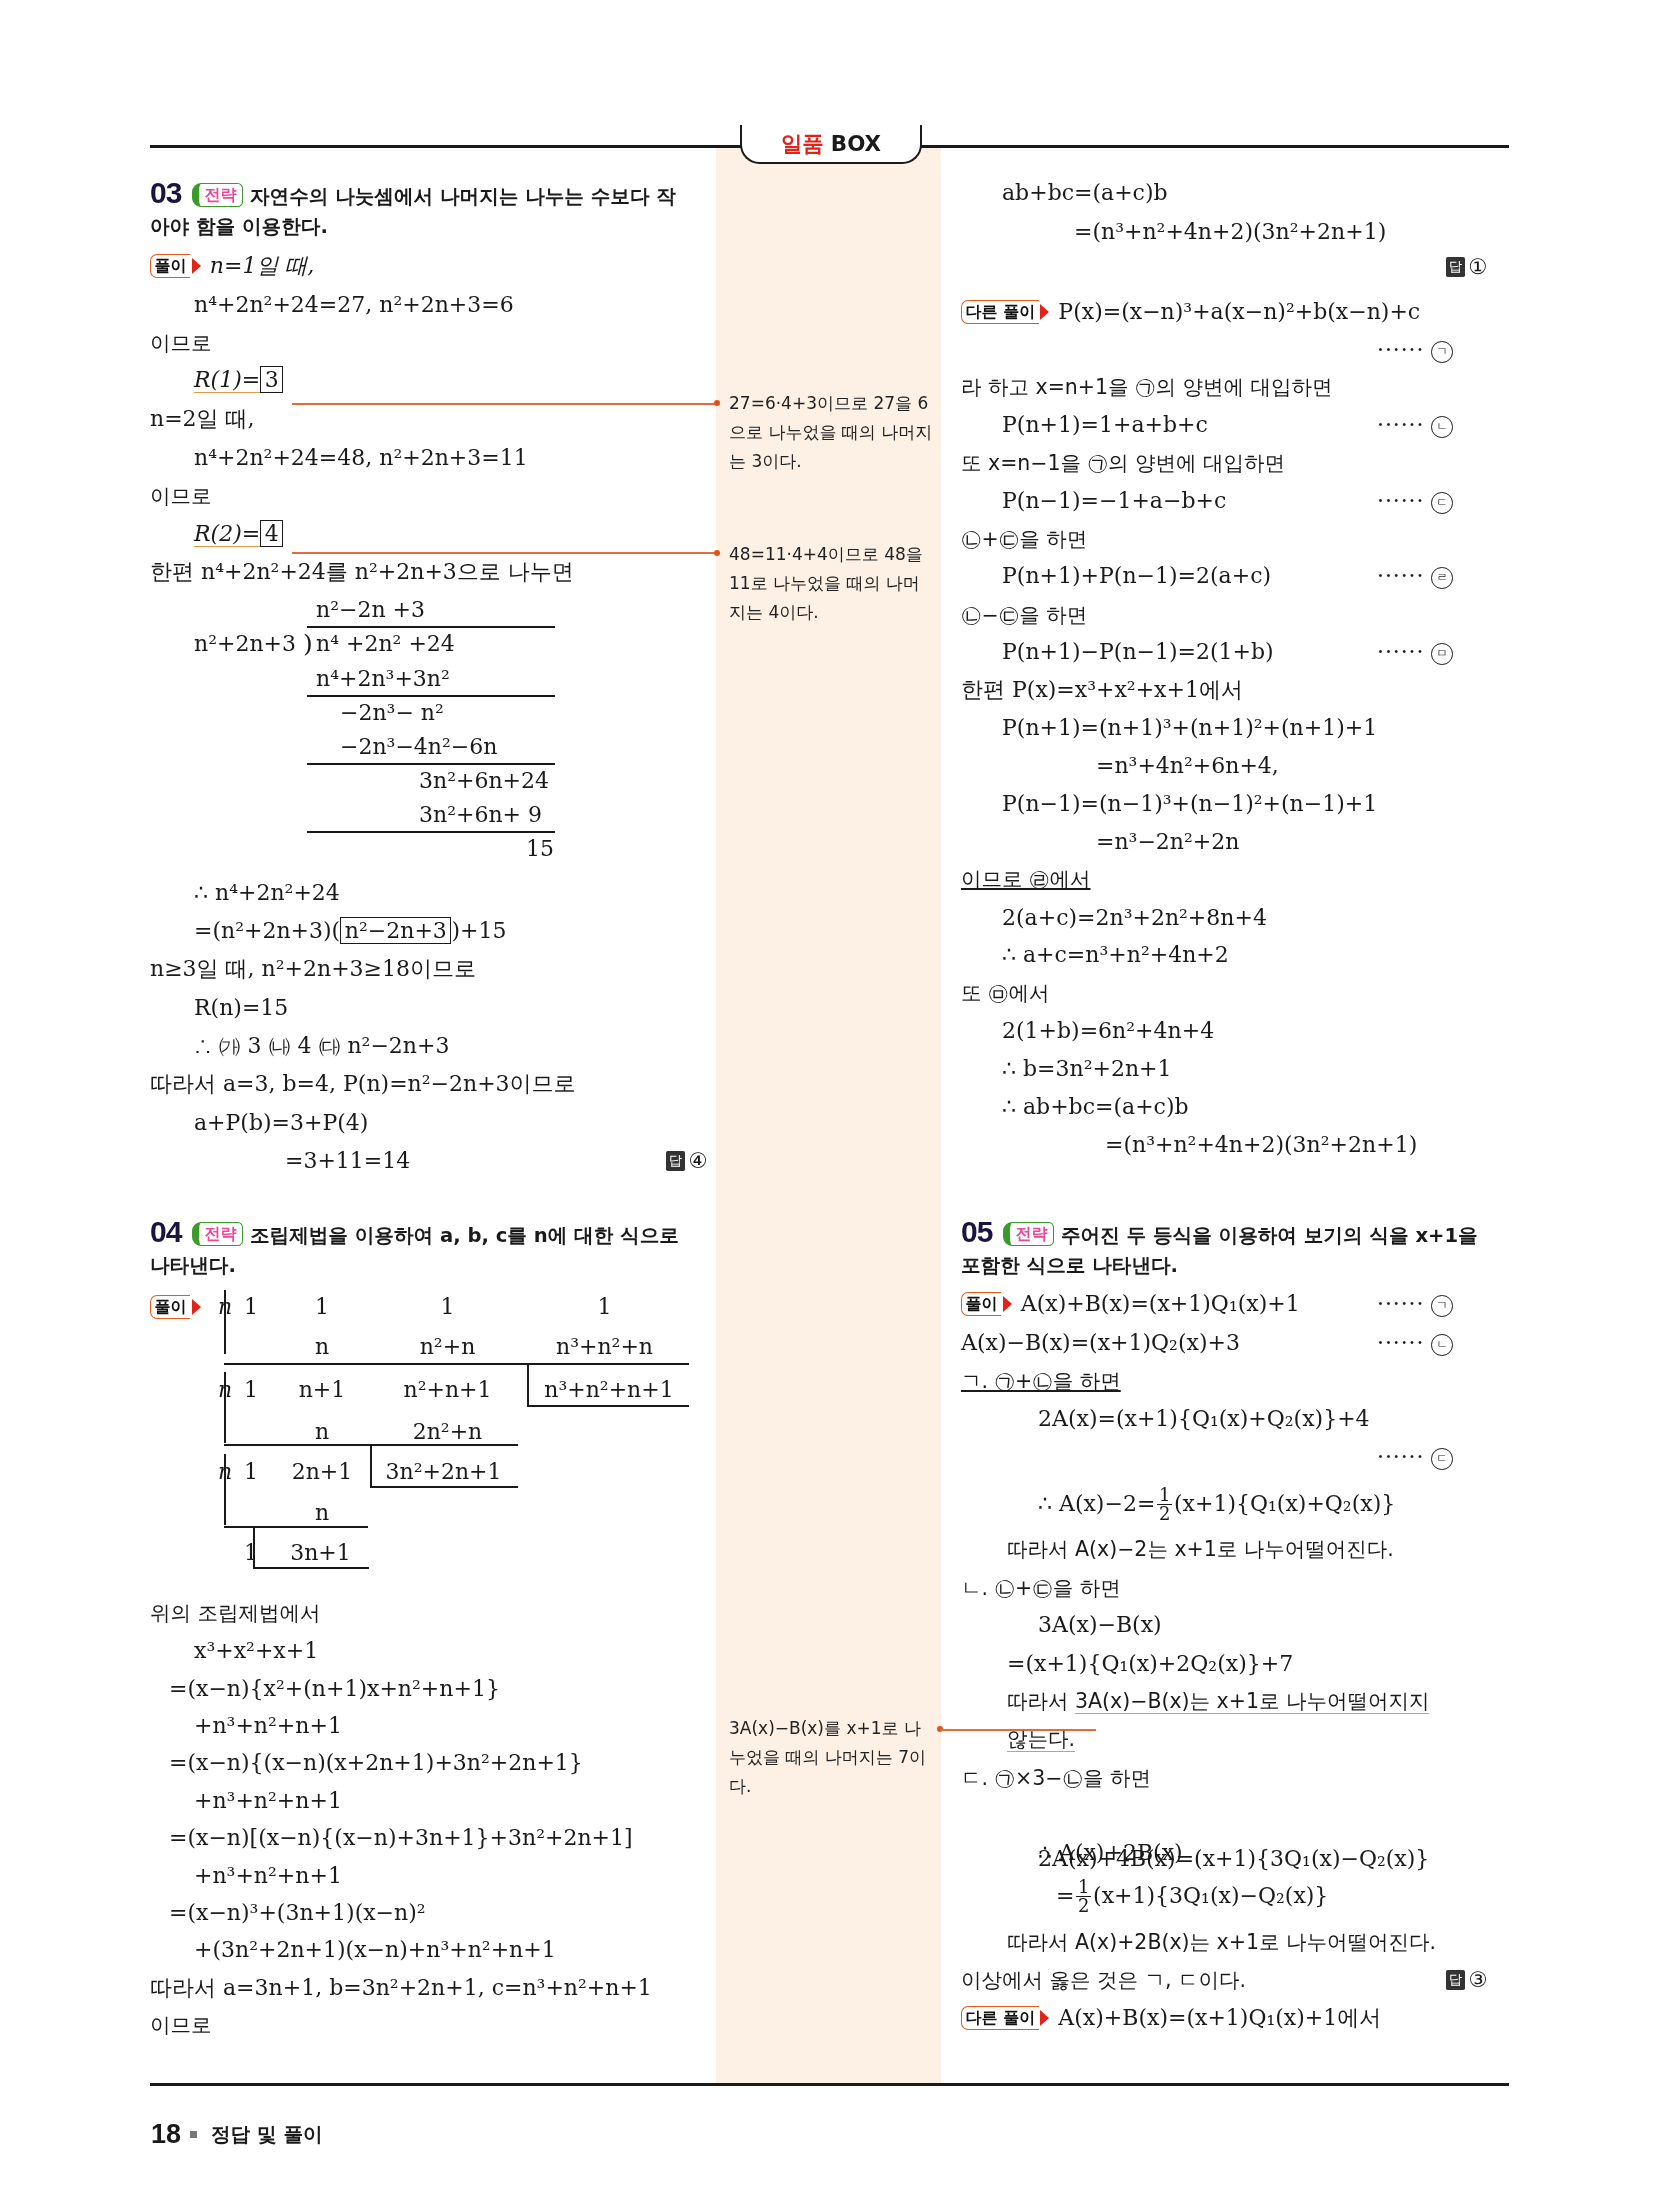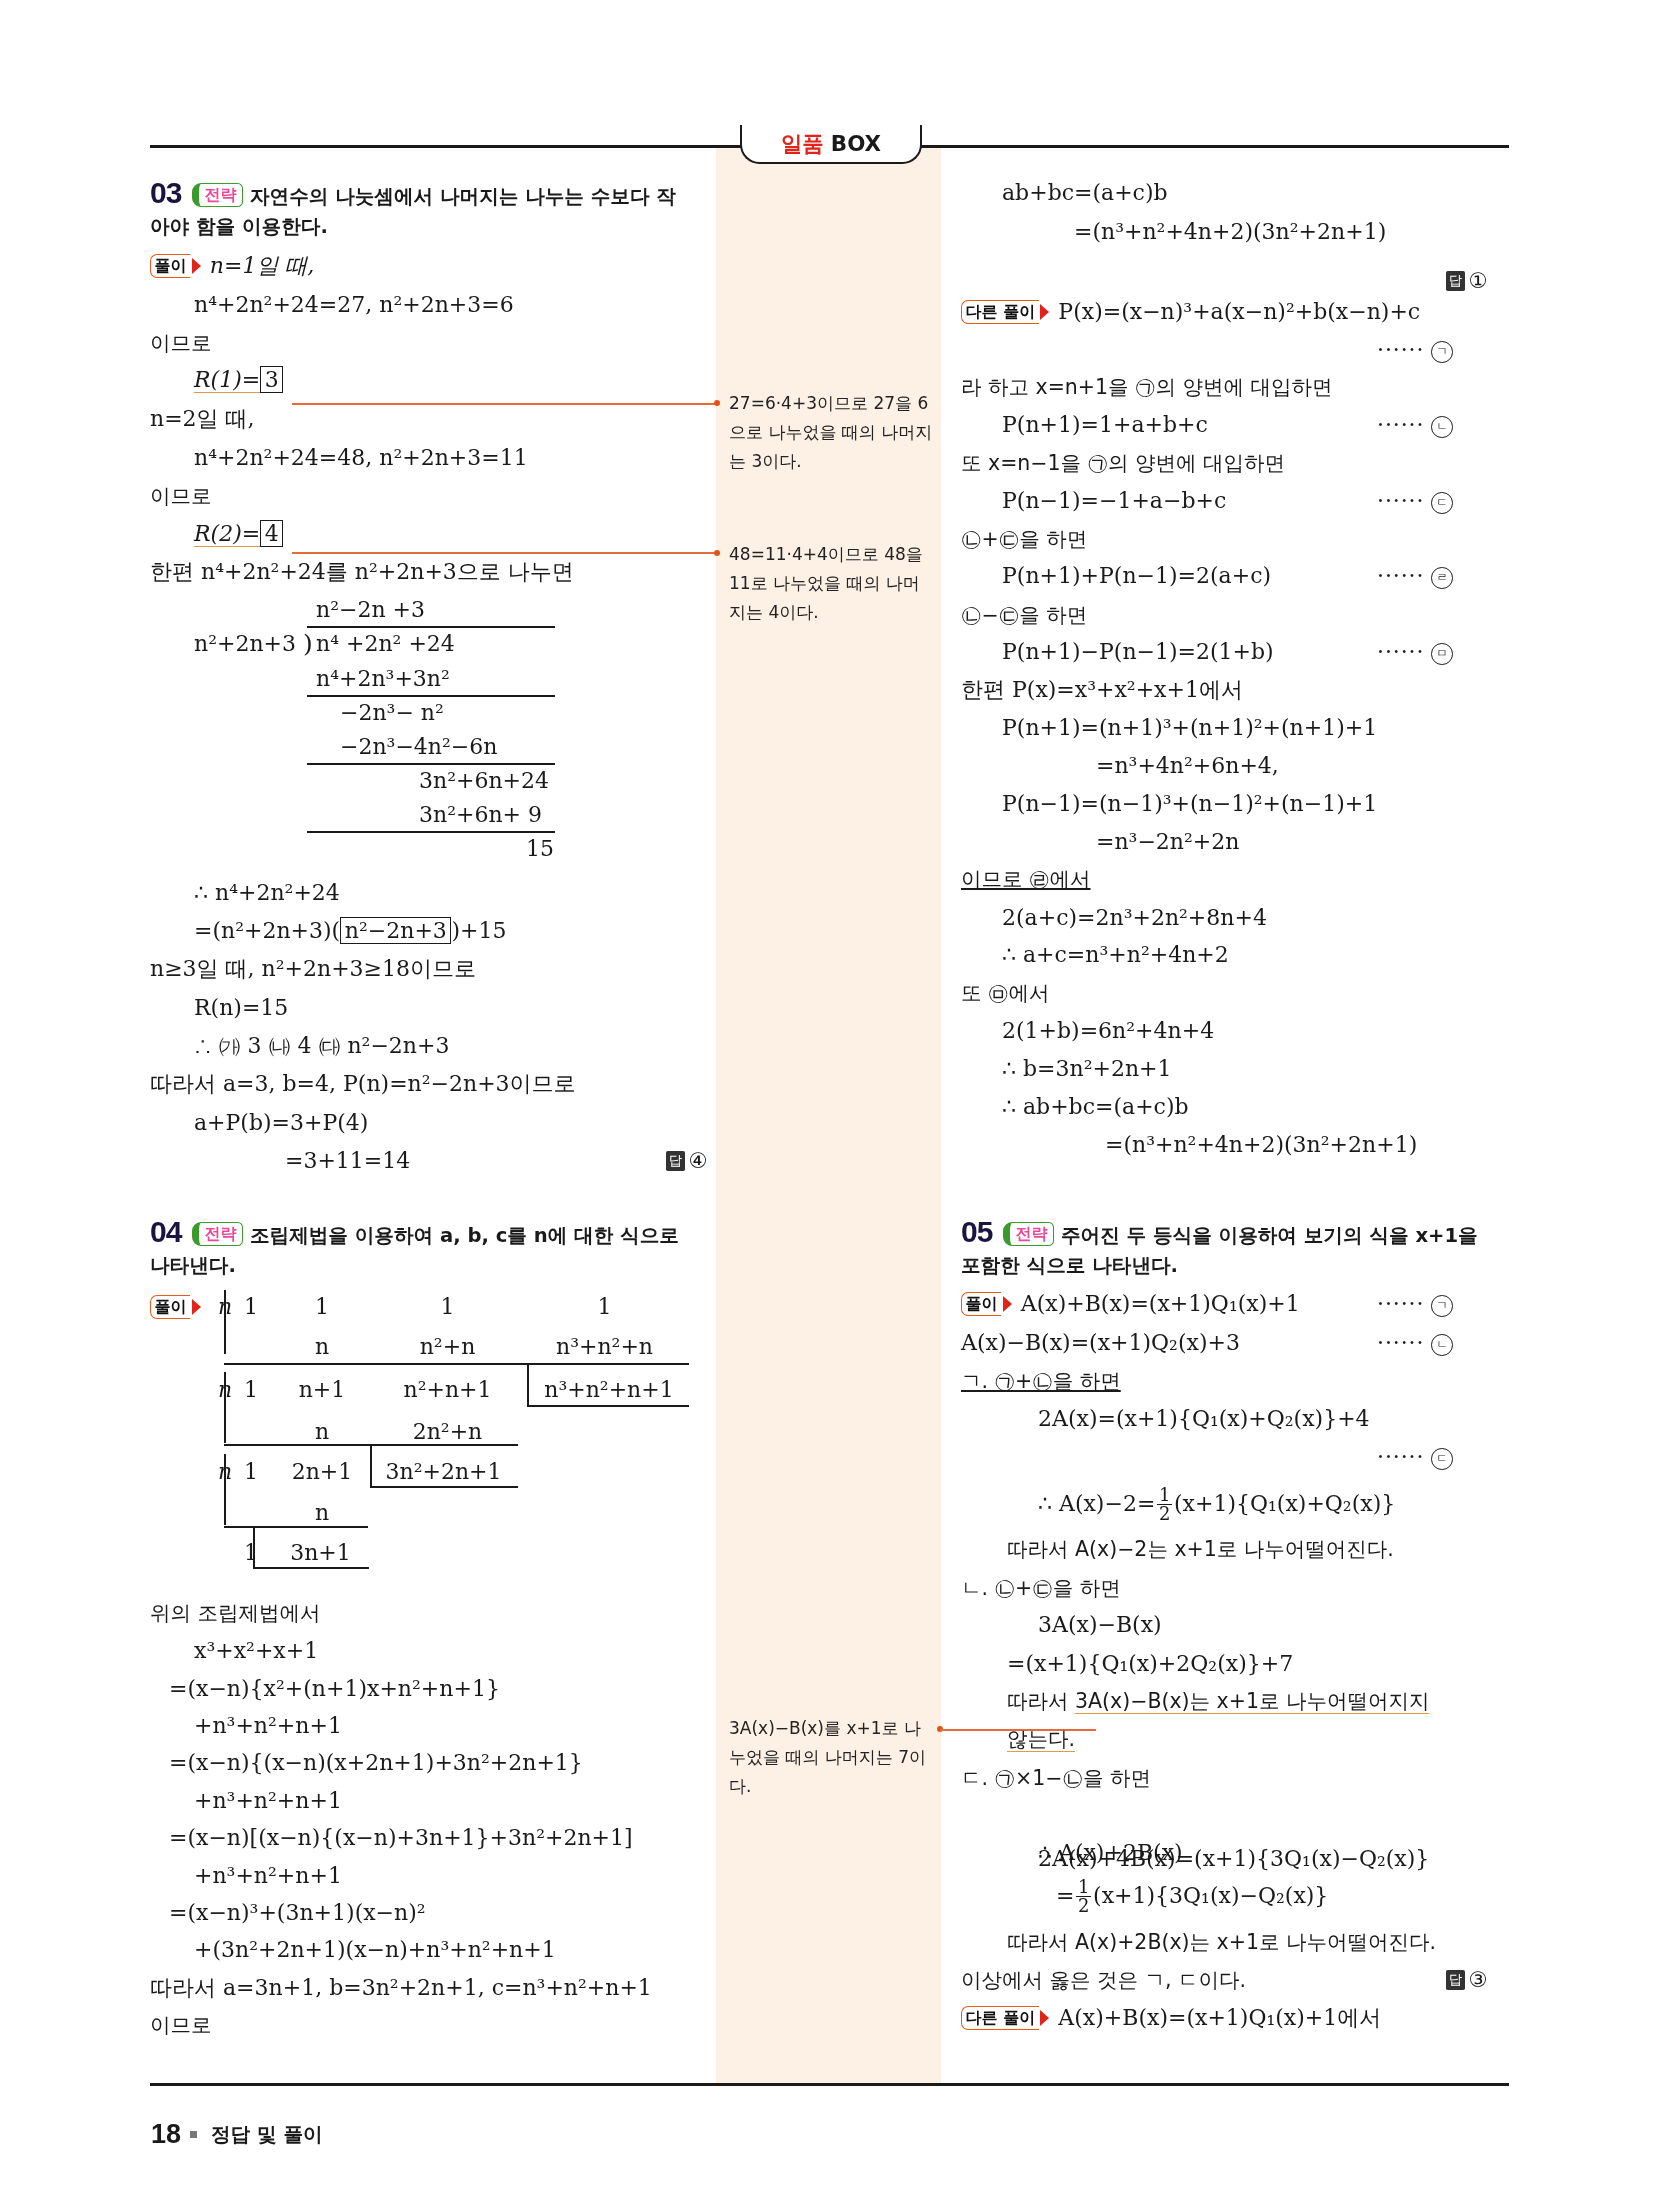--- a/index.html
+++ b/index.html
@@ -181,21 +181,21 @@
   <div class="line" style="left:194px;top:1786px;">+n³+n²+n+1</div>
   <div class="line" style="left:169px;top:1823px;">=(x−n)[(x−n){(x−n)+3n+1}+3n²+2n+1]</div>
   <div class="line" style="left:194px;top:1861px;">+n³+n²+n+1</div>
   <div class="line" style="left:169px;top:1898px;">=(x−n)³+(3n+1)(x−n)²</div>
   <div class="line" style="left:194px;top:1935px;">+(3n²+2n+1)(x−n)+n³+n²+n+1</div>
   <div class="line" style="left:150px;top:1973px;">따라서 a=3n+1, b=3n²+2n+1, c=n³+n²+n+1</div>
   <div class="line kor" style="left:150px;top:2010px;">이므로</div>
 
   <div class="line" style="left:1002px;top:178px;">ab+bc=(a+c)b</div>
   <div class="line" style="left:1074px;top:217px;">=(n³+n²+4n+2)(3n²+2n+1)</div>
-  <div class="ans" style="left:1446px;top:268px;">
+  <div class="ans" style="left:1446px;top:254px;font-family:Liberation Serif, serif;">
     <span class="tag">답</span><span>①</span>
   </div>
   <div class="line" style="left:961px;top:297px;">
     <span class="badge-sol">다른 풀이</span><span>P(x)=(x−n)³+a(x−n)²+b(x−n)+c</span>
   </div>
   <div class="line" style="left:1377px;top:335px;"><span class="dots">······</span> <span class="circ">ㄱ</span></div>
   <div class="line kor" style="left:961px;top:372px;">라 하고 x=n+1을 ㉠의 양변에 대입하면</div>
   <div class="line" style="left:1002px;top:410px;">P(n+1)=1+a+b+c</div>
   <div class="line" style="left:1377px;top:410px;"><span class="dots">······</span> <span class="circ">ㄴ</span></div>
   <div class="line kor" style="left:961px;top:448px;">또 x=n−1을 ㉠의 양변에 대입하면</div>
@@ -239,21 +239,21 @@
     <span>∴ A(x)−2=</span><span class="frac"><span class="num">1</span><span>2</span></span><span>(x+1){Q₁(x)+Q₂(x)}</span>
   </div>
   <div class="line kor" style="left:1007px;top:1534px;">따라서 A(x)−2는 x+1로 나누어떨어진다.</div>
   <div class="line kor" style="left:961px;top:1573px;">ㄴ. ㉡+㉢을 하면</div>
   <div class="line" style="left:1038px;top:1610px;">3A(x)−B(x)</div>
   <div class="line" style="left:1007px;top:1649px;">=(x+1){Q₁(x)+2Q₂(x)}+7</div>
   <div class="line kor" style="left:1007px;top:1686px;">
     <span>따라서 </span><span class="uline">3A(x)−B(x)는 x+1로 나누어떨어지지</span>
   </div>
   <div class="line kor" style="left:1007px;top:1724px;"><span class="uline">않는다.</span></div>
-  <div class="line kor" style="left:961px;top:1763px;">ㄷ. ㉠×1−㉡을 하면</div>
+  <div class="line kor" style="left:961px;top:1763px;">ㄷ. ㉠×3−㉡을 하면</div>
   <div class="line" style="left:1038px;top:1800px;margin-top:44px;">2A(x)+4B(x)=(x+1){3Q₁(x)−Q₂(x)}</div>
   <div class="line" style="left:1038px;top:1838px;">∴ A(x)+2B(x)</div>
   <div class="line" style="left:1056px;top:1878px;">
     <span>=</span><span class="frac"><span class="num">1</span><span>2</span></span><span>(x+1){3Q₁(x)−Q₂(x)}</span>
   </div>
   <div class="line kor" style="left:1007px;top:1927px;">따라서 A(x)+2B(x)는 x+1로 나누어떨어진다.</div>
   <div class="line kor" style="left:961px;top:1965px;">이상에서 옳은 것은 ㄱ, ㄷ이다.</div>
   <div class="ans" style="left:1446px;top:1967px;">
     <span class="tag">답</span><span>③</span>
   </div>

